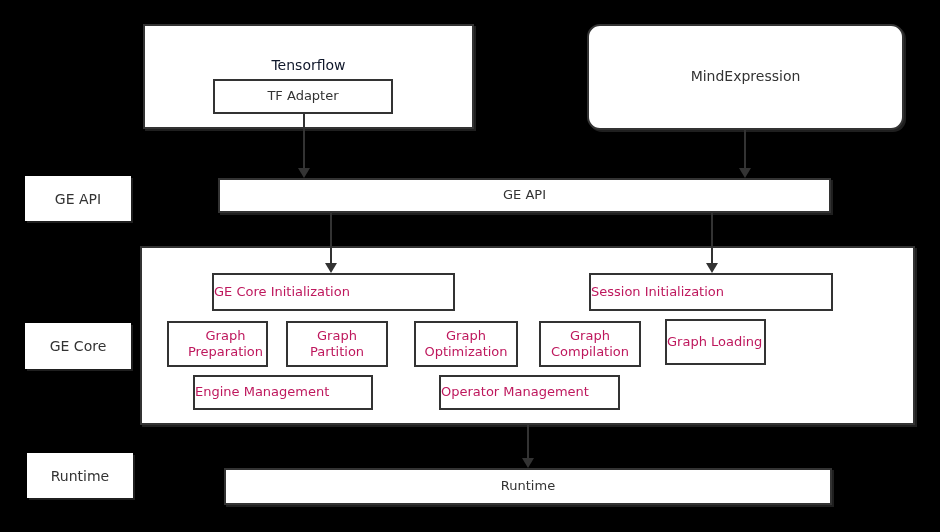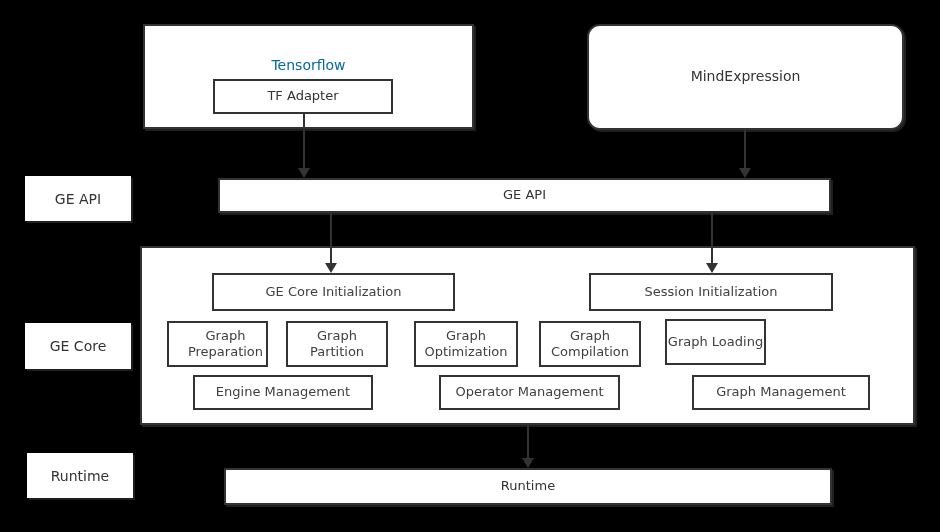--- a/index.html
+++ b/index.html
@@ -47,21 +47,21 @@
   
   .lbl-frontend { left: 25px;  top: 51px;  width: 106px; height: 45px; }
   .lbl-geapi    { left: 25px;  top: 176px; width: 106px; height: 45px; }
   .lbl-gecore   { left: 25px;  top: 323px; width: 106px; height: 46px; }
   .lbl-runtime  { left: 27px;  top: 453px; width: 106px; height: 45px; }
 
   
   .tensorflow-box { left: 143px; top: 24px; width: 331px; height: 105px; display: block; }
   .tensorflow-title {
     position: absolute; left: 0; top: 31px; width: 100%;
-    text-align: center; font-size: 14px; color: #0369a1;
+    text-align: center; font-size: 14px; color: #0f172a;
   }
   .tf-adapter-box {
     position: absolute; left: 68px; top: 53px; width: 180px; height: 35px;
     background: #ffffff; border: 2px solid #333333; box-sizing: border-box;
     display: flex; align-items: center; justify-content: center;
     font-size: 13px; color: #333333;
   }
   .mindexpression-box { left: 587px; top: 24px; width: 317px; height: 106px; font-size: 14px; border-radius: 13px; }
 
   
@@ -72,22 +72,22 @@
     position: absolute; left: 140px; top: 246px; width: 775px; height: 179px;
     background: #ffffff; border: 2px solid #333333; box-sizing: border-box;
     box-shadow: 2px 2px 0 rgba(90,90,90,0.35);
     z-index: 1;
   }
   .inner-box {
     position: absolute;
     background: #ffffff;
     border: 2px solid #333333;
     box-sizing: border-box;
-    display: flex; align-items: center; justify-content: center;
-    text-align: center; font-size: 13px; color: #404040; line-height: 1.25;
+    display: flex; align-items: center; justify-content: flex-start;
+    text-align: center; font-size: 13px; color: #be185d; line-height: 1.25;
   }
   .init-gecore   { left: 70px;  top: 25px; width: 243px; height: 38px; }
   .init-session  { left: 447px; top: 25px; width: 244px; height: 38px; }
   .mod-1 { left: 25px;  top: 73px; width: 101px; height: 46px; padding-left: 16px; }
   .mod-2 { left: 144px; top: 73px; width: 102px; height: 46px; }
   .mod-3 { left: 272px; top: 73px; width: 104px; height: 46px; }
   .mod-4 { left: 397px; top: 73px; width: 102px; height: 46px; }
   .mod-5 { left: 523px; top: 71px; width: 101px; height: 46px; }
   .mod-6 { left: 649px; top: 70px; width: 100px; height: 46px; }
   .mgmt-1 { left: 51px;  top: 127px; width: 180px; height: 35px; }
@@ -175,23 +175,20 @@
     <div class="inner-box mod-4">
       <span>Graph Compilation</span>
     </div>
 
     <div class="inner-box mgmt-1">
       <span>Engine Management</span>
     </div>
     <div class="inner-box mgmt-2">
       <span>Operator Management</span>
     </div>
-    <div class="inner-box mgmt-3">
-      <span>Graph Management</span>
-    </div>
   </div>
 
   <div class="box runtime-bar">
     <span>Runtime</span>
   </div>
 
   <div class="arrow arrow-1">
     <div class="shaft"></div>
     <div class="head"></div>
   </div>

